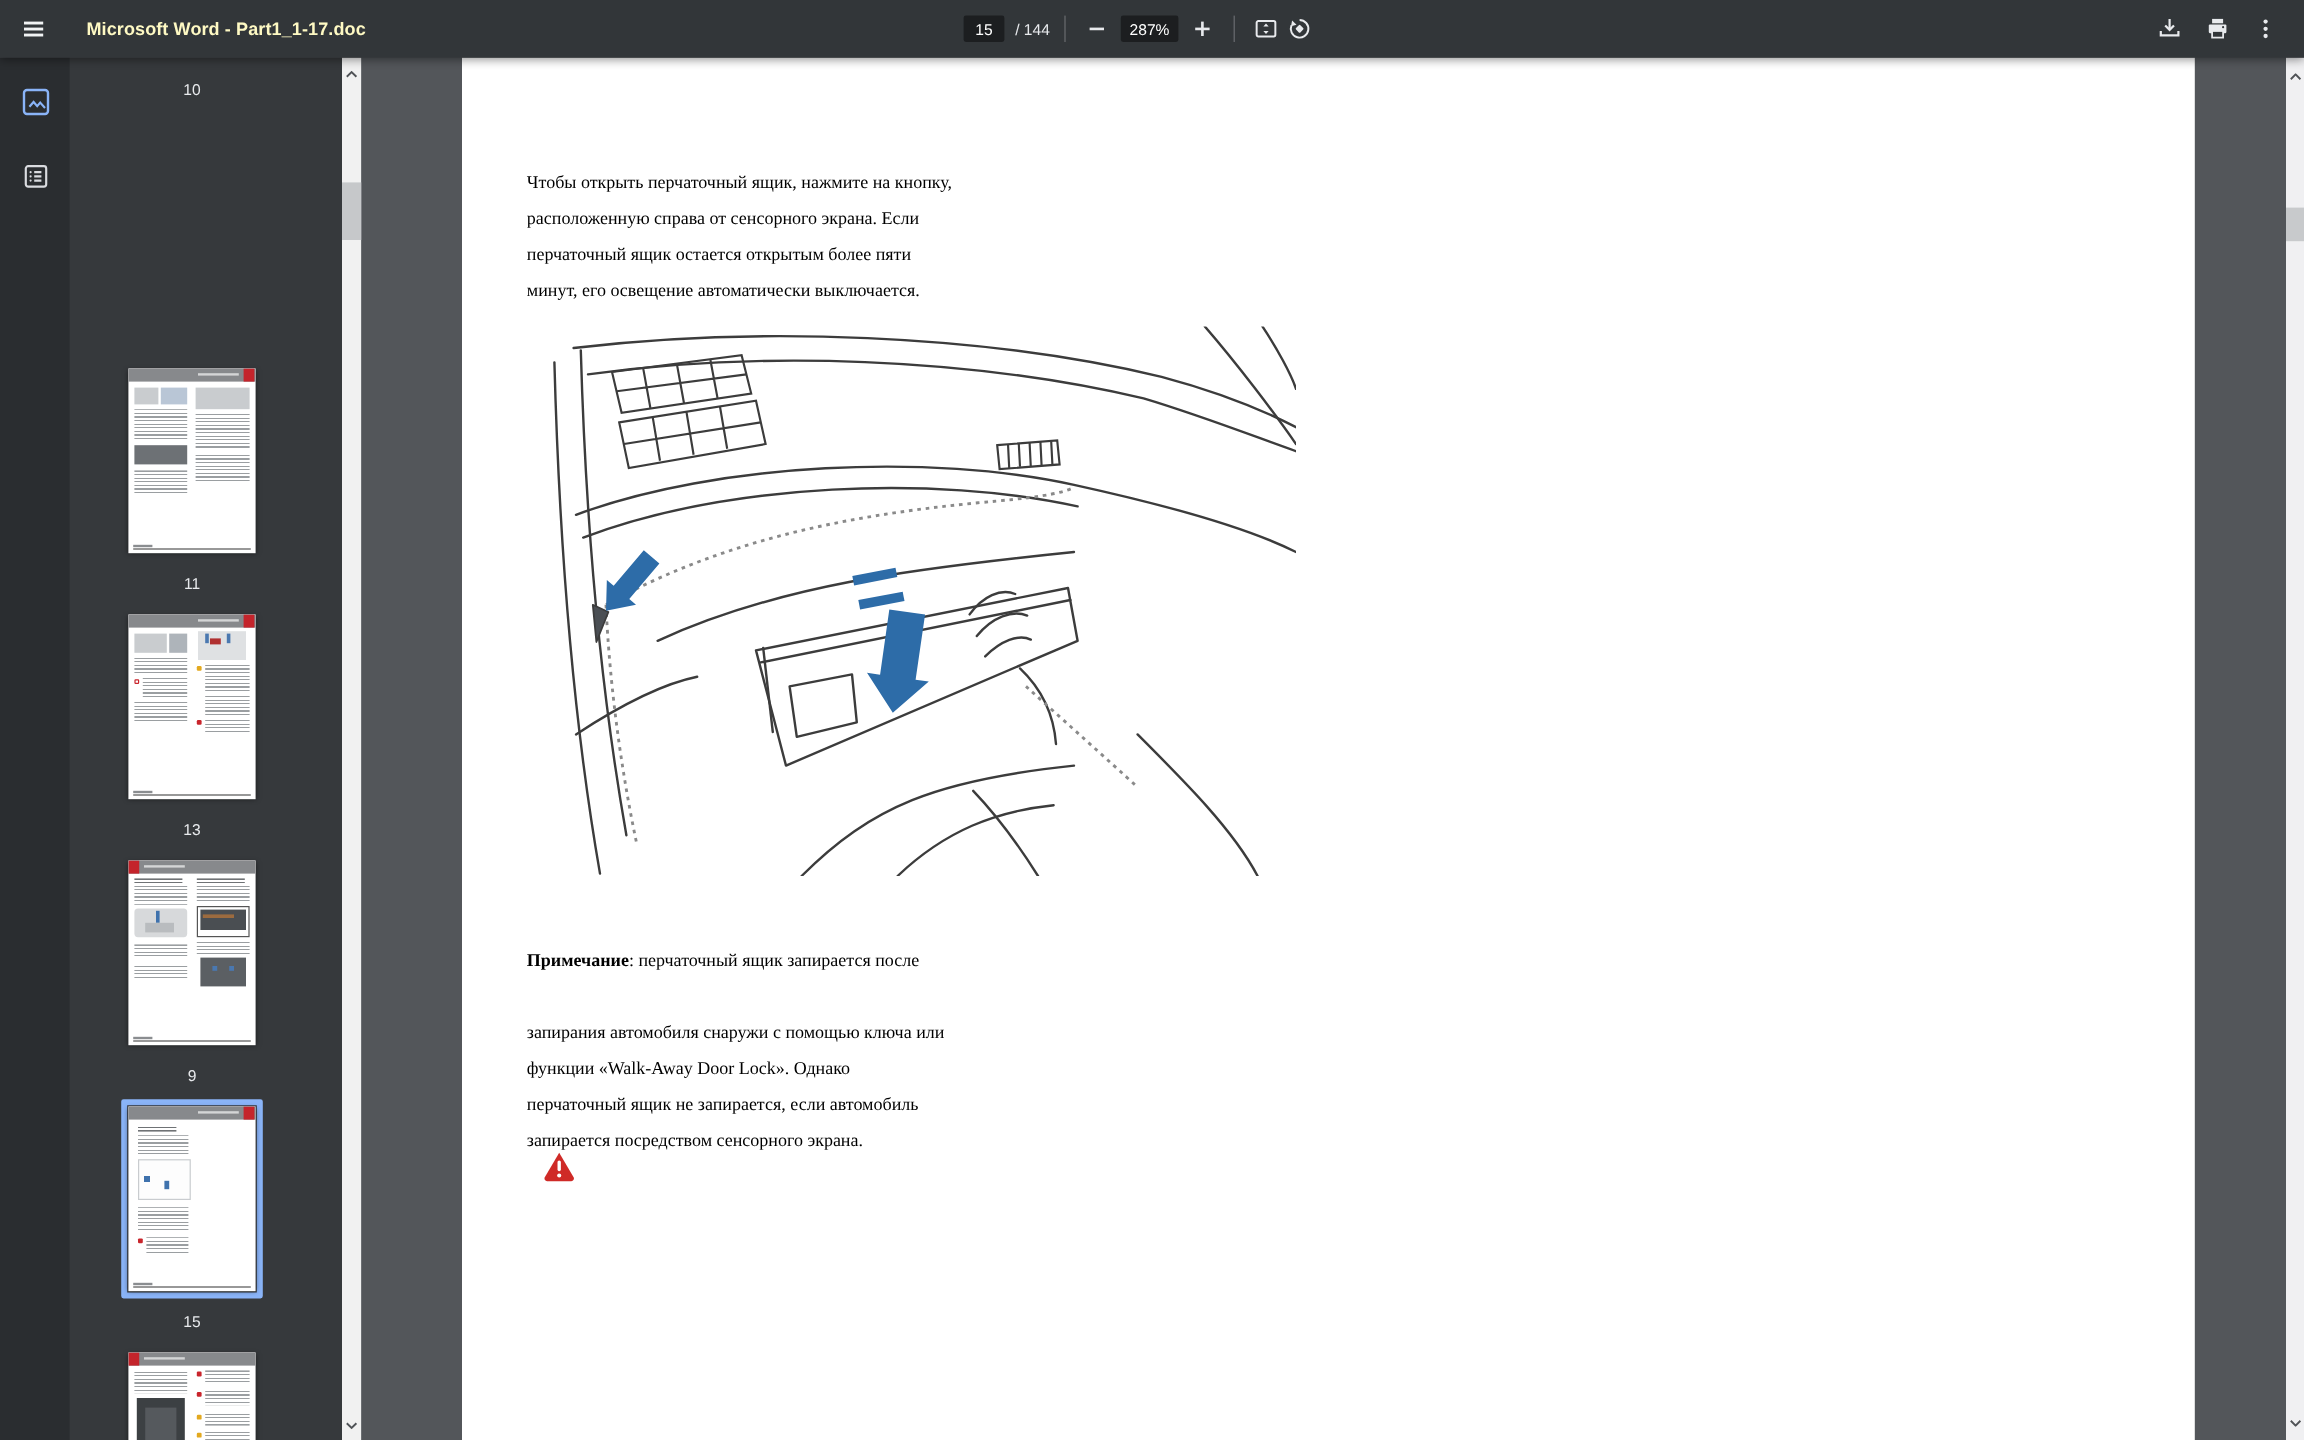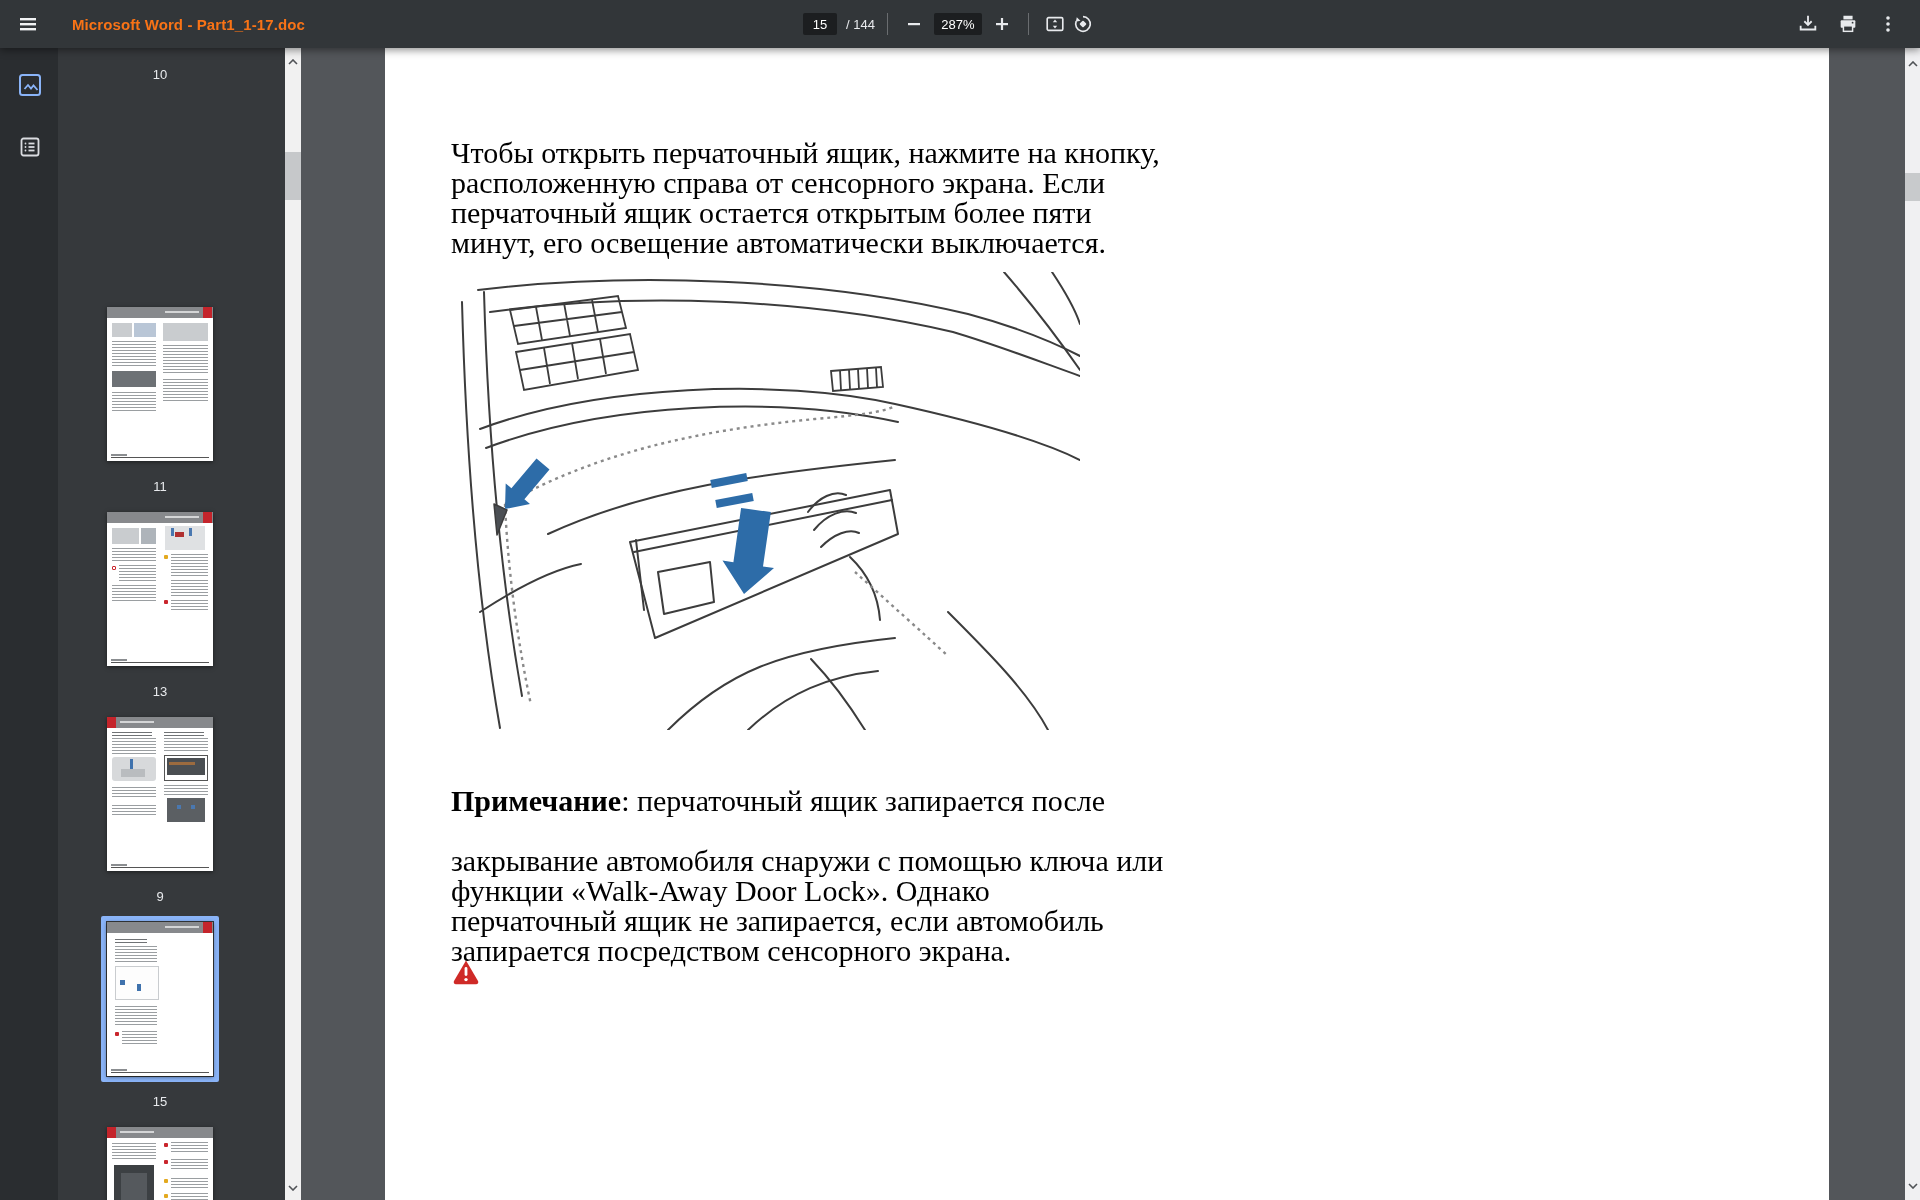--- a/index.html
+++ b/index.html
@@ -7,21 +7,21 @@
               font-family:"Liberation Sans", sans-serif; }
 
   
   .toolbar { position:absolute; left:0; top:0; width:1920px; height:48px;
              background:#323639; z-index:50; box-shadow:0 2px 8px rgba(0,0,0,.45);
              display:flex; align-items:center; }
   .tb-left { display:flex; align-items:center; gap:14px; padding-left:14px; }
   .icon-btn { width:28px; height:28px; border:none; background:transparent; cursor:pointer;
               display:flex; align-items:center; justify-content:center; border-radius:50%; }
   .icon-btn svg { display:block; }
-  .tb-title { color:#f97316; font-size:15px; font-weight:700; letter-spacing:.1px; margin-left:16px; }
+  .tb-title { color:#fef9c3; font-size:15px; font-weight:700; letter-spacing:.1px; margin-left:16px; }
   .tb-center { position:absolute; left:803px; top:0; height:48px; display:flex; align-items:center; }
   .num-box { background:#1c1e20; color:#fff; font-size:13px; text-align:center;
              border:none; border-radius:2px; height:22px; }
   .page-input { width:34px; }
   .zoom-box { width:48px; margin:0 6px; display:flex; align-items:center; justify-content:center; }
   .tb-total { color:#e8eaed; font-size:13px; margin-left:9px; }
   .tb-sep { width:1px; height:22px; background:#6a6d70; margin:0 12px; }
   .tb-right { position:absolute; right:18px; top:0; height:48px; display:flex; align-items:center; gap:12px; }
 
   
@@ -55,21 +55,21 @@
   .mfoot::before { content:""; position:absolute; left:0; top:-3px; width:16px; height:2px; background:#8a8d90; }
 
   .side-scroll { position:absolute; left:285px; top:0; width:16px; bottom:0; background:#f1f1f1; }
   .side-scroll .sthumb { position:absolute; left:0; top:104px; width:16px; height:48px; background:#c6c8ca; }
   .chev { position:absolute; left:0; width:16px; height:16px; display:flex; align-items:center; justify-content:center; }
 
   
   .page { position:absolute; left:385px; top:48px; width:1444px; height:1152px; background:#fff;
           font-family:"Liberation Serif", serif; color:#000; }
   .doc-heading { position:absolute; left:58px; top:45px; font-size:27px; font-weight:700; }
-  .doc-par { position:absolute; left:66px; font-size:30px; line-height:30px; white-space:pre-line; }
+  .doc-par { position:absolute; left:54px; font-size:15px; line-height:30px; white-space:pre-line; }
   .p1 { top:90px; }
   .note { top:708px; }
   .lines { white-space:pre-line; }
   .warn { position:absolute; left:130px; top:902px; font-size:23px; line-height:30px; width:560px; }
   .warn-icon { position:absolute; left:67px; top:910px; }
   .illustration { position:absolute; left:63px; top:224px; }
 
   
   .main-scroll { position:absolute; right:0; top:48px; width:15px; bottom:0; background:#f0f0f2; }
   .main-scroll .sthumb { position:absolute; left:0; top:125px; width:15px; height:28px; background:#c8cacc; }
@@ -366,21 +366,21 @@
 
     <g stroke="#2d6ca8" stroke-width="8" stroke-linecap="butt">
       <path d="M263,212 L299,205"></path>
       <path d="M268,232 L305,225"></path>
     </g>
     <path d="M296,322 L326,296 L315,294.4 L322.9,240.1 L293.1,235.9 L285.4,290.2 L274.5,288.6 Z" fill="#2d6ca8"></path>
   </svg>
 
   <div class="doc-par note">
     <div><b>Примечание</b><span>: перчаточный ящик запирается после</span></div>
-    <div class="lines">закрывание автомобиля снаружи с помощью ключа или
+    <div class="lines">запирания автомобиля снаружи с помощью ключа или
 функции «Walk-Away Door Lock». Однако
 перчаточный ящик не запирается, если автомобиль
 запирается посредством сенсорного экрана.</div>
   </div>
 
   <svg class="warn-icon" width="28" height="28" viewBox="0 0 28 28">
     <path d="M14 2.6 L26 23 a2.2 2.2 0 0 1 -1.9 3.3 H3.9 A2.2 2.2 0 0 1 2 23 Z" fill="#cf2a27"></path>
     <rect x="12.6" y="9" width="2.8" height="9" rx="1.4" fill="#fff"></rect>
     <circle cx="14" cy="21.6" r="1.7" fill="#fff"></circle>
   </svg>

